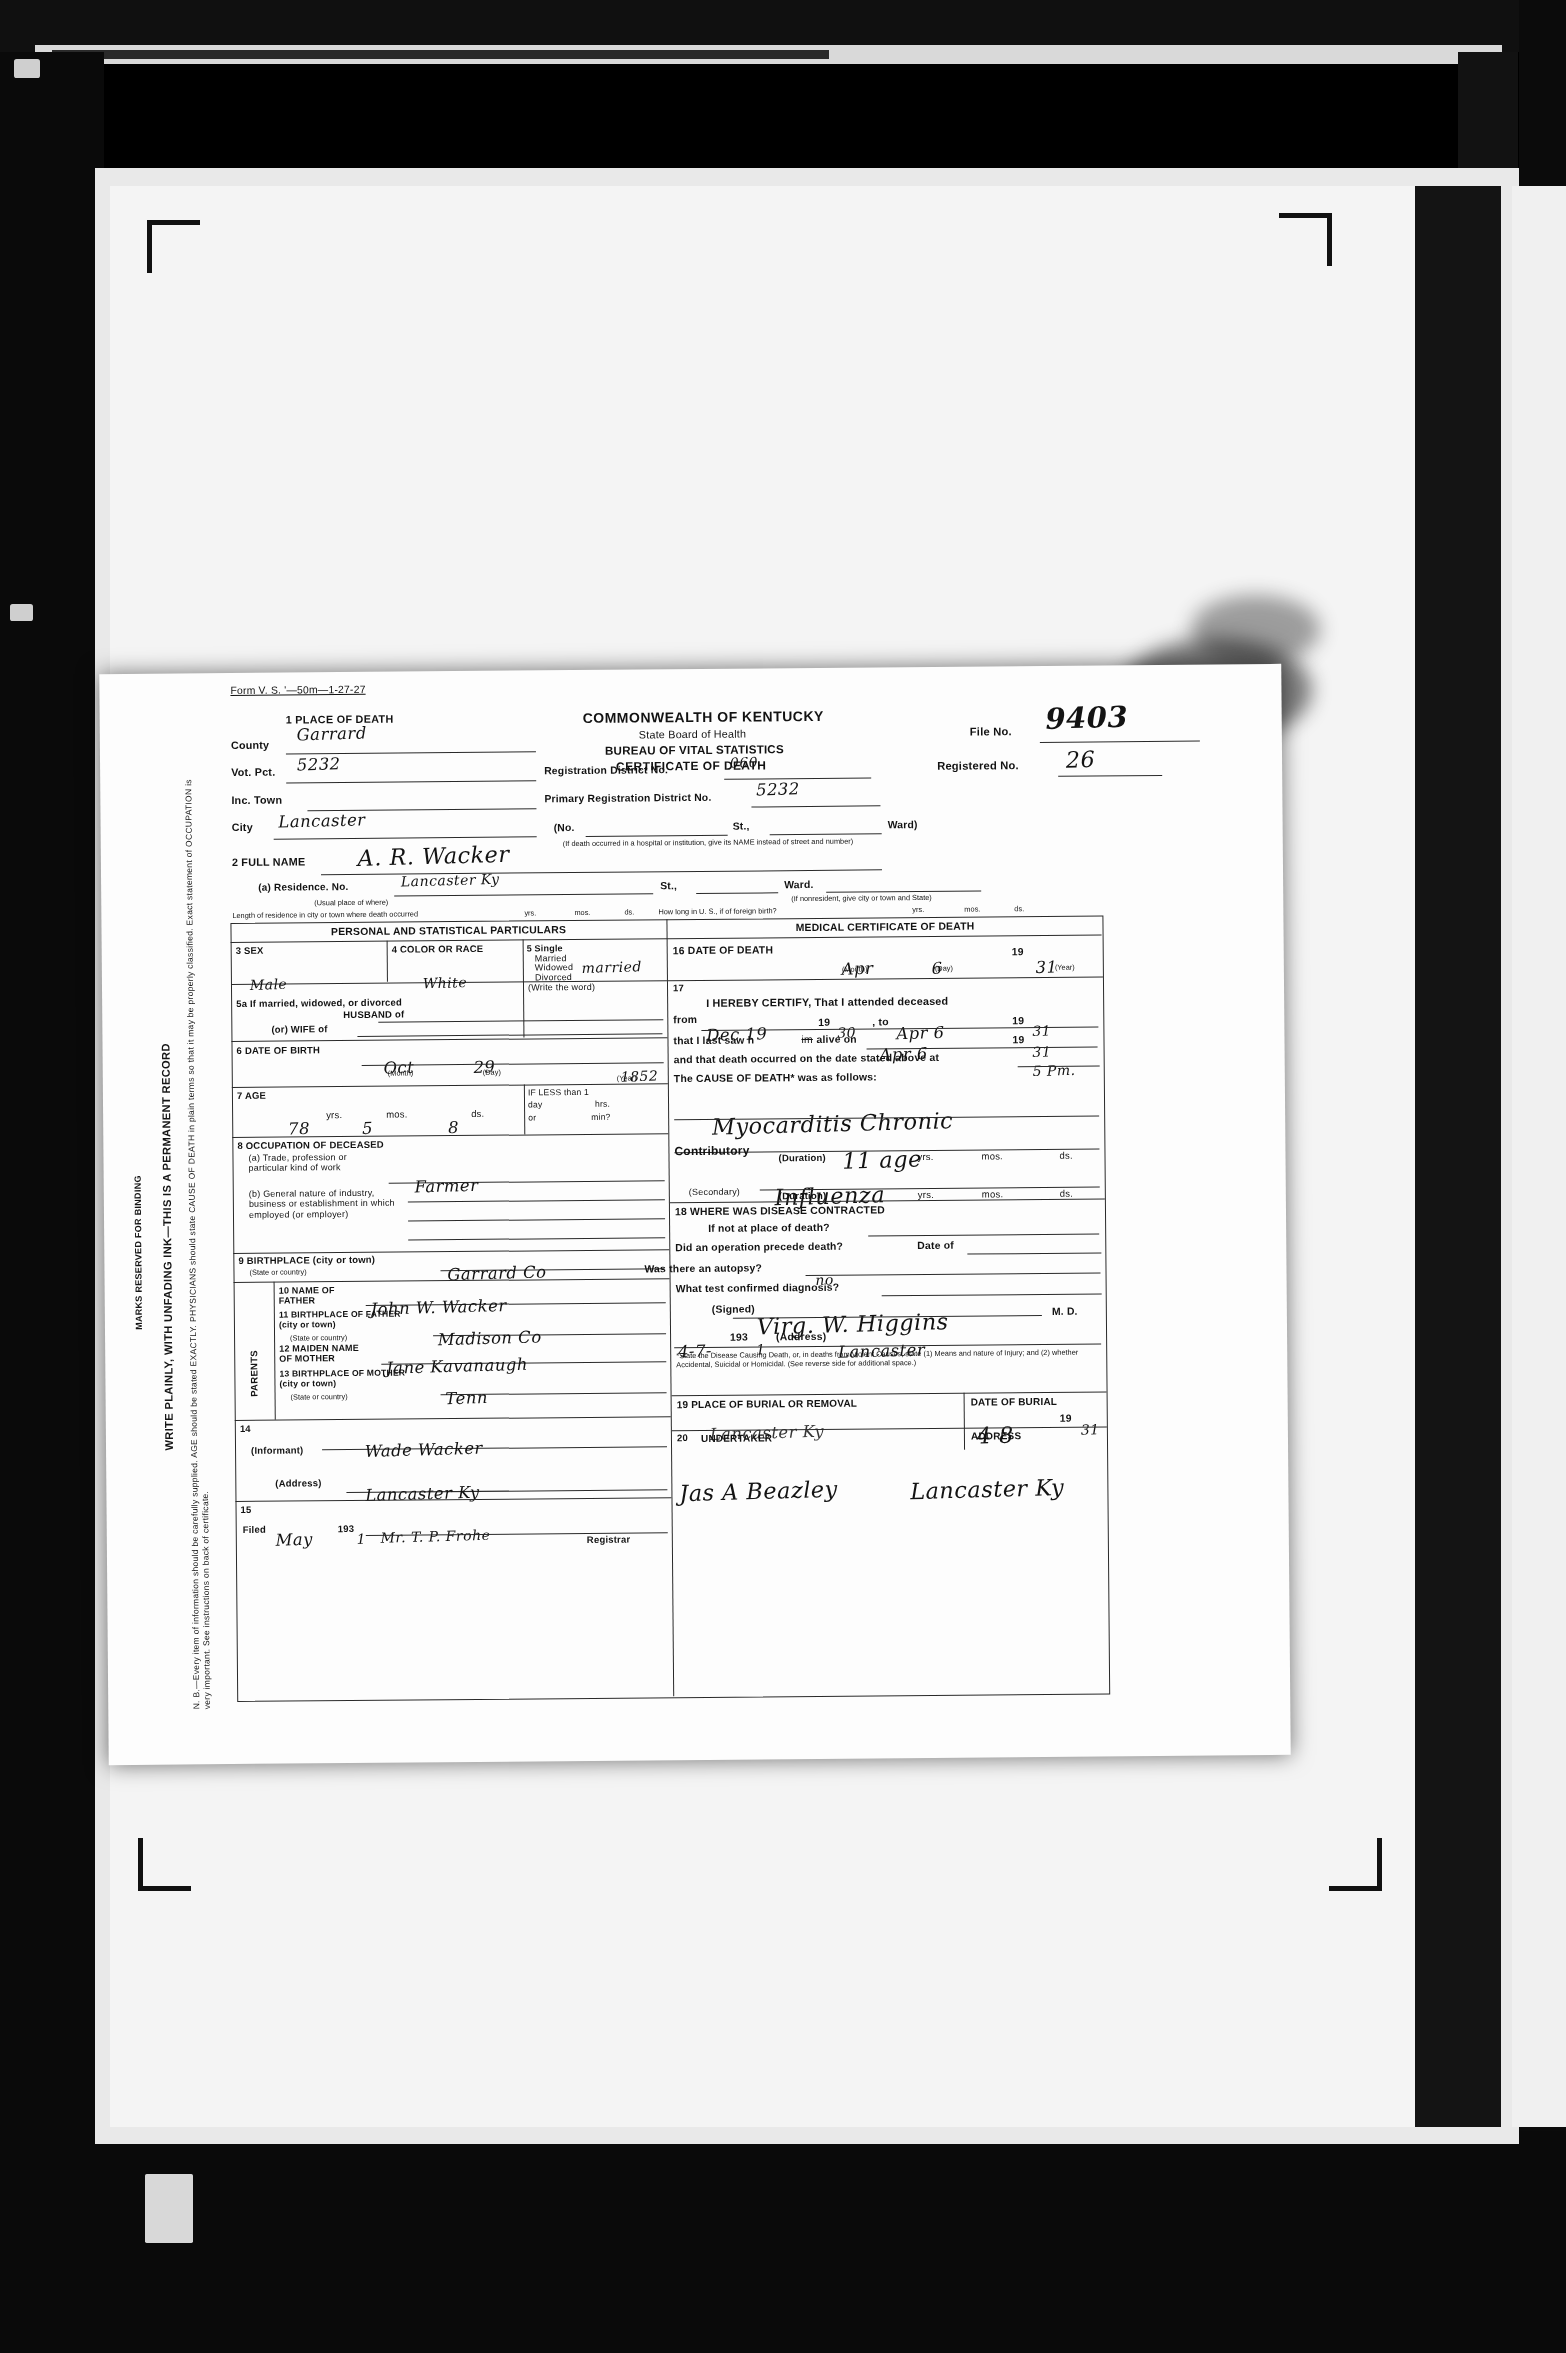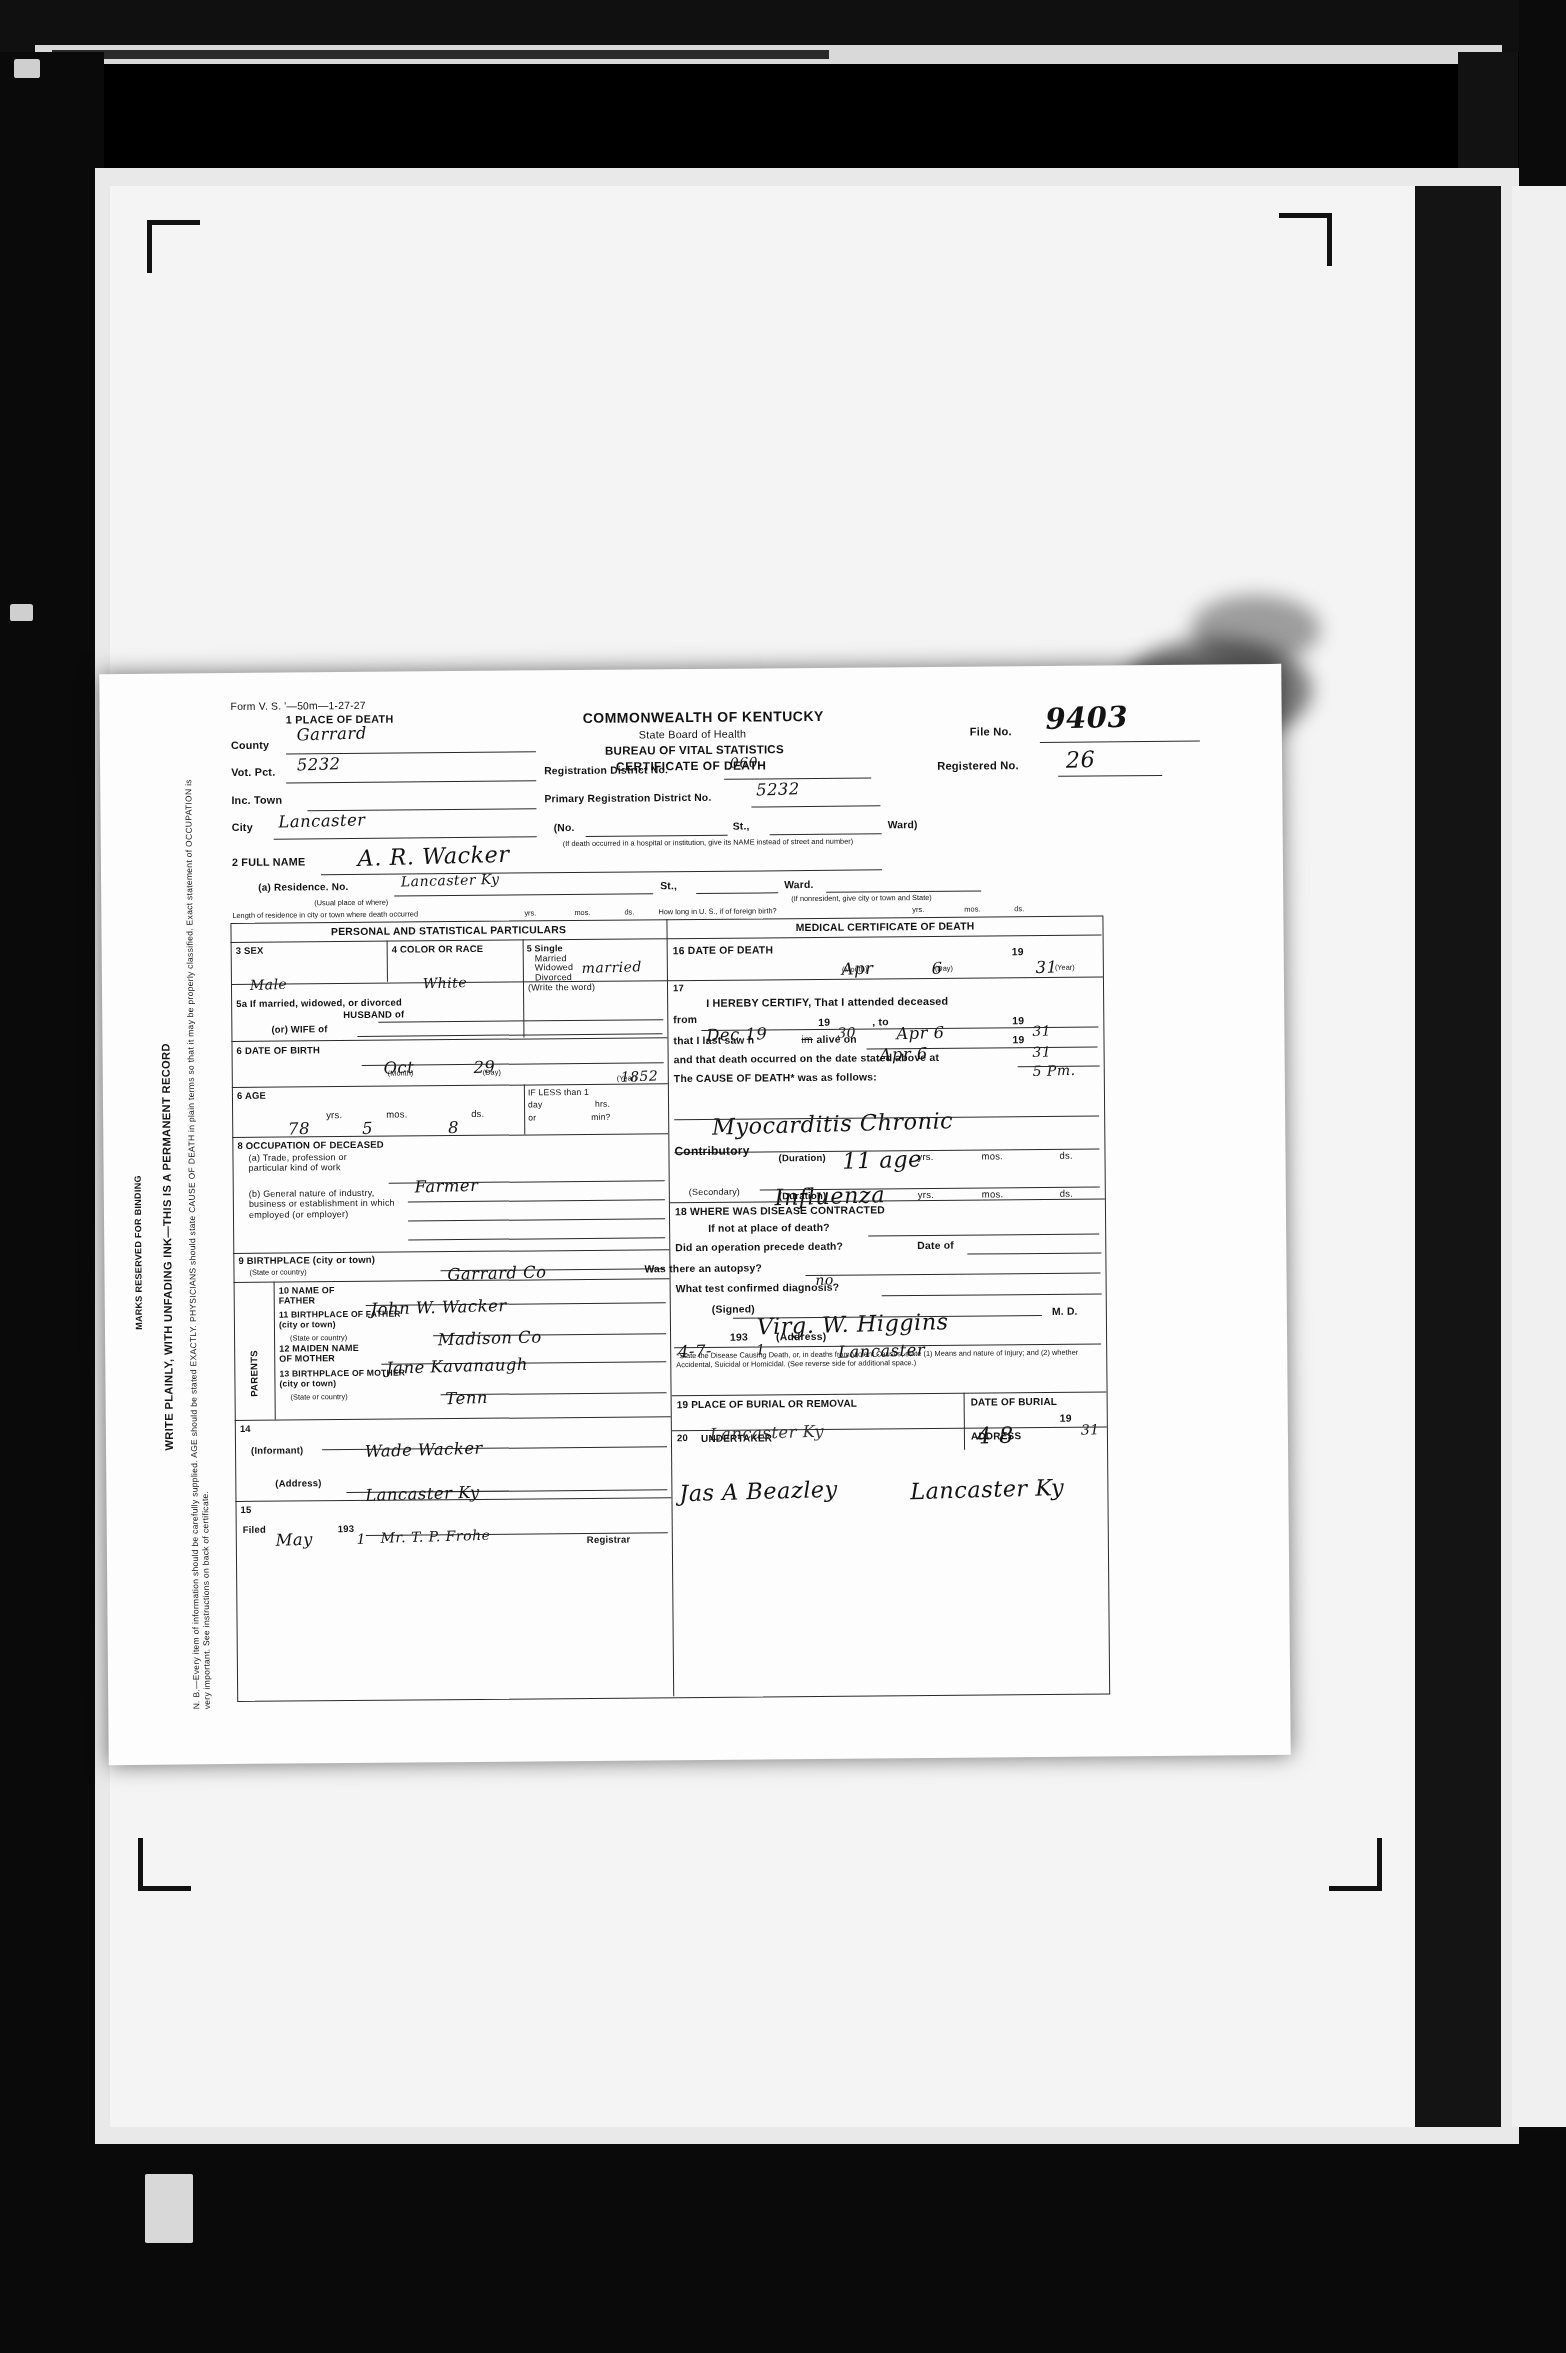--- a/index.html
+++ b/index.html
@@ -86,21 +86,21 @@
   <div class="smudge" style="left:1191px;top:595px;width:129px;height:69px;opacity:.4;"></div>
 </div>
 
 <div id="paper">
 <div id="paperinner">
 
   <div class="vert" style="left:29px;top:259px;height:397px;">MARKS RESERVED FOR BINDING</div>
   <div class="vert" style="left:57px;top:104px;height:673px;font-size:11.2px;">WRITE PLAINLY, WITH UNFADING INK—THIS IS A PERMANENT RECORD</div>
   <div class="vert n" style="left:83px;top:104px;height:932px;width:48px;white-space:normal;line-height:1.25;">N. B.—Every item of information should be carefully supplied. AGE should be stated EXACTLY. PHYSICIANS should state CAUSE OF DEATH in plain terms so that it may be properly classified. Exact statement of OCCUPATION is very important. See instructions on back of certificate.</div>
 
-  <div class="p pr" style="left:131px;top:28px;font-size:10.4px;">Form V. S. '—50m—1-27-27</div>
+  <div class="p pr" style="left:131px;top:12px;font-size:10.4px;text-decoration:underline;">Form V. S. '—50m—1-27-27</div>
 
   <div class="p pr pb" style="left:483px;top:41px;font-size:14px;letter-spacing:0.5px;">COMMONWEALTH OF KENTUCKY</div>
   <div class="p pr" style="left:539px;top:59px;font-size:10.8px;">State Board of Health</div>
   <div class="p pr pb" style="left:505px;top:74px;font-size:11.6px;">BUREAU OF VITAL STATISTICS</div>
   <div class="p pr pb" style="left:516px;top:91px;font-size:12px;letter-spacing:0.4px;">CERTIFICATE OF DEATH</div>
 
   <div class="p pr pb" style="left:870px;top:59px;font-size:11.2px;">File No.</div>
   <div class="hr" style="left:940px;top:76px;width:160px;"></div>
   <div class="hand xl" style="position:absolute;left:946px;top:36px;">9403</div>
 
@@ -200,21 +200,21 @@
   <div class="hand" style="position:absolute;left:281px;top:387px;">Oct</div>
   <div class="hand" style="position:absolute;left:371px;top:387px;">29</div>
   <div class="hand sm" style="position:absolute;left:518px;top:399px;">1852</div>
   <div class="hr" style="left:259px;top:393px;width:302px;"></div>
   <div class="p tiny2" style="left:285px;top:397px;">(Month)</div>
   <div class="p tiny2" style="left:380px;top:397px;">(Day)</div>
   <div class="p tiny2" style="left:514px;top:404px;">(Year)</div>
 
   <div class="hr" style="left:129px;top:464px;width:436px;"></div>
   <div class="vr" style="left:421px;top:414px;height:50px;"></div>
-  <div class="p pr pb" style="left:134px;top:418px;font-size:9.5px;">6 AGE</div>
+  <div class="p pr pb" style="left:134px;top:418px;font-size:9.5px;">7 AGE</div>
   <div class="hand" style="position:absolute;left:185px;top:447px;">78</div>
   <div class="p pr" style="left:223px;top:438px;font-size:9.5px;">yrs.</div>
   <div class="hand" style="position:absolute;left:259px;top:447px;">5</div>
   <div class="p pr" style="left:283px;top:438px;font-size:9.5px;">mos.</div>
   <div class="hand" style="position:absolute;left:345px;top:447px;">8</div>
   <div class="p pr" style="left:368px;top:438px;font-size:9.5px;">ds.</div>
 
   <div class="p pr" style="left:425px;top:418px;font-size:8.6px;">IF LESS than 1</div>
   <div class="p pr" style="left:425px;top:430px;font-size:8.6px;">day</div>
   <div class="p pr" style="left:492px;top:430px;font-size:8.6px;">hrs.</div>

